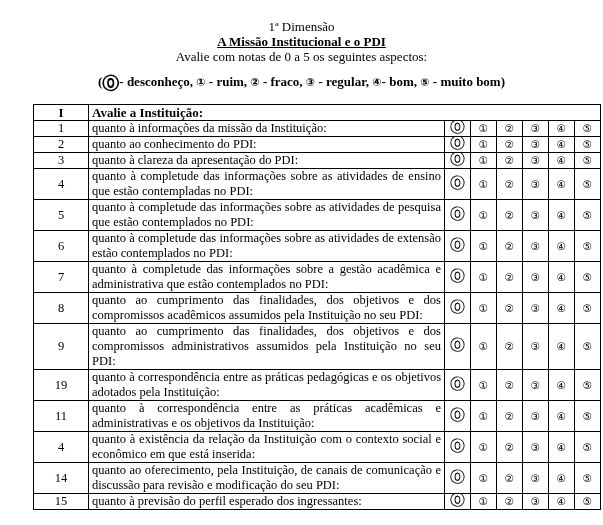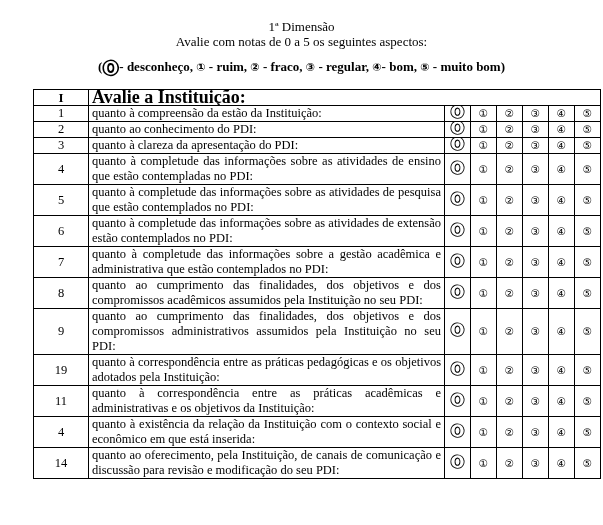--- a/index.html
+++ b/index.html
@@ -55,39 +55,40 @@
     vertical-align: middle;
     overflow: hidden;
   }
   td.hdr-i {
     text-align: center;
     font-weight: bold;
     font-size: 13px;
   }
   td.hdr-label {
     font-weight: bold;
-    font-size: 18px;
+    font-size: 13px;
   }
   td.num { text-align: center; }
   td.q   { text-align: justify; }
   td.r   { text-align: center; padding: 0; }
   .cell-sym {
     font-family: "DejaVu Sans", sans-serif;
     font-size: 10.5px;
   }
   .cell-sym0 {
     font-size: 15px;
     line-height: 11px;
   }
 </style>
 </head>
 <body>
 
 <div class="page-header">
   <div class="doc-title">1ª Dimensão</div>
+  <div class="doc-subtitle">A Missão Institucional e o PDI</div>
   <div class="doc-instruction">Avalie com notas de 0 a 5 os seguintes aspectos:</div>
   <div class="rating-legend"><span>(</span><span id="legend-items"><span class="sym sym0">⓪</span><span>- desconheço, </span><span class="sym">①</span><span> - ruim, </span><span class="sym">②</span><span> - fraco, </span><span class="sym">③</span><span> - regular, </span><span class="sym">④</span><span>- bom, </span><span class="sym">⑤</span><span> - muito bom</span></span><span>)</span></div>
 </div>
 
 <table class="eval">
   <colgroup>
     <col style="width:55px">
     <col style="width:356px">
     <col style="width:26px">
       <col style="width:26px">
@@ -96,21 +97,21 @@
       <col style="width:26px">
       <col style="width:26px">
   </colgroup>
   <tbody id="qrows">
     <tr>
       <td class="hdr-i">I</td>
       <td class="hdr-label" colspan="7">Avalie a Instituição:</td>
     </tr>
   <tr>
         <td class="num">1</td>
-        <td class="q">quanto à compreensão da estão da Instituição:</td>
+        <td class="q">quanto à informações da missão da Instituição:</td>
         <td class="r"><span class="cell-sym cell-sym0">⓪</span></td>
         <td class="r"><span class="cell-sym">①</span></td>
         <td class="r"><span class="cell-sym">②</span></td>
         <td class="r"><span class="cell-sym">③</span></td>
         <td class="r"><span class="cell-sym">④</span></td>
         <td class="r"><span class="cell-sym">⑤</span></td>
       </tr>
       <tr>
         <td class="num">2</td>
         <td class="q">quanto ao conhecimento do PDI:</td>
@@ -217,20 +218,30 @@
         <td class="r"><span class="cell-sym cell-sym0">⓪</span></td>
         <td class="r"><span class="cell-sym">①</span></td>
         <td class="r"><span class="cell-sym">②</span></td>
         <td class="r"><span class="cell-sym">③</span></td>
         <td class="r"><span class="cell-sym">④</span></td>
         <td class="r"><span class="cell-sym">⑤</span></td>
       </tr>
       <tr>
         <td class="num">14</td>
         <td class="q">quanto ao oferecimento, pela Instituição, de canais de comunicação e discussão para revisão e modificação do seu PDI:</td>
+        <td class="r"><span class="cell-sym cell-sym0">⓪</span></td>
+        <td class="r"><span class="cell-sym">①</span></td>
+        <td class="r"><span class="cell-sym">②</span></td>
+        <td class="r"><span class="cell-sym">③</span></td>
+        <td class="r"><span class="cell-sym">④</span></td>
+        <td class="r"><span class="cell-sym">⑤</span></td>
+      </tr>
+      <tr>
+        <td class="num">15</td>
+        <td class="q">quanto à previsão do perfil esperado dos ingressantes:</td>
         <td class="r"><span class="cell-sym cell-sym0">⓪</span></td>
         <td class="r"><span class="cell-sym">①</span></td>
         <td class="r"><span class="cell-sym">②</span></td>
         <td class="r"><span class="cell-sym">③</span></td>
         <td class="r"><span class="cell-sym">④</span></td>
         <td class="r"><span class="cell-sym">⑤</span></td>
       </tr>
     </tbody>
 </table>
 

